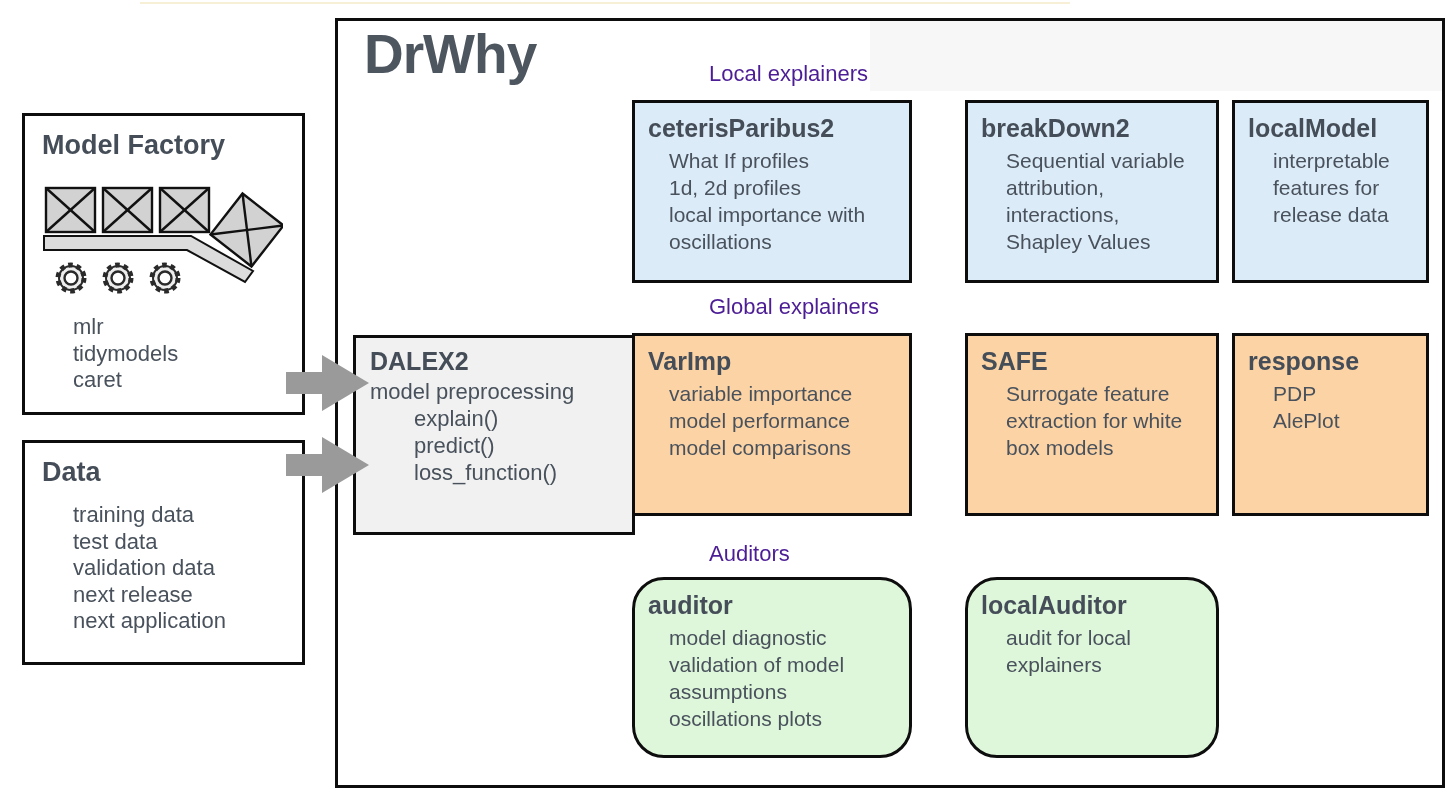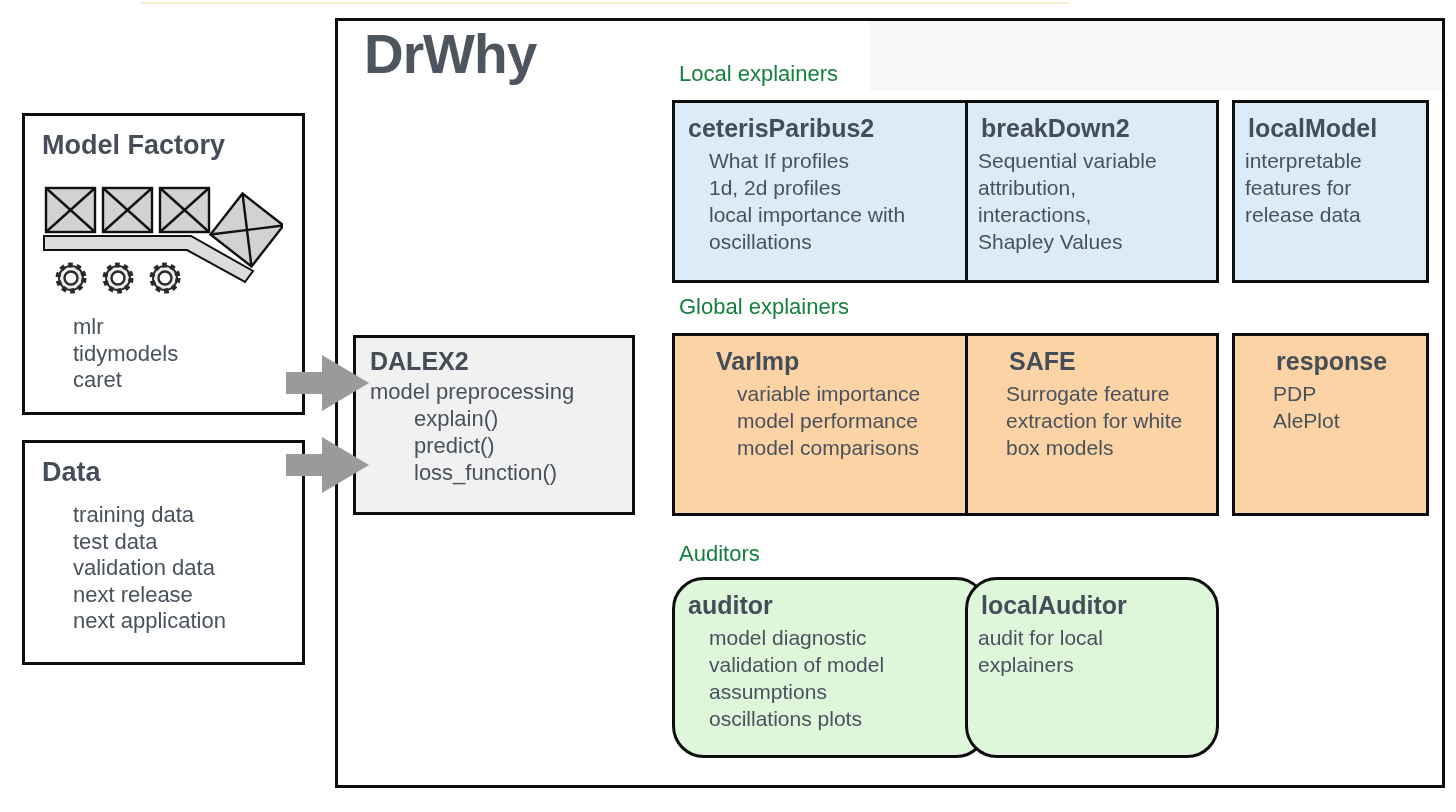--- a/index.html
+++ b/index.html
@@ -10,43 +10,43 @@
   }
   .top-line { position:absolute; left:140px; top:2px; width:930px; height:2px; background:#f7efd6; }
 
   .big-box { position:absolute; left:335px; top:18px; width:1110px; height:770px;
              border:3px solid #0d0d0d; background:#ffffff; }
   .top-strip { position:absolute; right:0; top:0; width:572px; height:70px; background:#f7f7f7; }
 
   .drwhy-title { position:absolute; left:364px; top:22px; font-size:55px; font-weight:bold;
                  color:#4d565f; letter-spacing:-1px; }
 
-  .section-label { position:absolute; left:679px; font-size:22px; color:#15803d; }
+  .section-label { position:absolute; left:709px; font-size:22px; color:#4c1d95; }
   .lbl-local  { top:61px; }
   .lbl-global { top:294px; }
   .lbl-aud    { top:541px;text-align:right; }
 
   .card { position:absolute; border:3px solid #0d0d0d; }
   .fill-blue   { background:#dcebf8; }
   .fill-orange { background:#fcd3a5; }
   .fill-green  { background:#def6da;border-radius:32px; }
 
   .row1 { top:100px; height:183px; }
-  .row2 { top:333px; height:183px;padding-left:28px; }
+  .row2 { top:333px; height:183px; }
   .row3 { top:577px; height:181px; }
-  .col1 { left:672px;  width:316px; }
+  .col1 { left:632px;  width:280px; }
   .col2 { left:965px;  width:254px; }
   .col3 { left:1232px; width:197px; }
 
   .card-title { font-size:25px; font-weight:bold; color:#454e58; margin:11px 6px 4px 13px; }
   .card-body  { font-size:21px; line-height:27px; color:#49525c; white-space:pre-line;
                 margin:0 6px 0 34px; }
-  .col2 .card-body, .col3 .card-body { margin-left:10px; }
+  .col2 .card-body, .col3 .card-body { margin-left:38px; }
 
-  .dalex-box { position:absolute; left:353px; top:335px; width:282px; height:180px;
+  .dalex-box { position:absolute; left:353px; top:335px; width:282px; height:200px;
                background:#f1f1f1; border:3px solid #0d0d0d; }
   .dalex-title { font-size:25px; font-weight:bold; color:#454e58; margin:9px 0 0 14px; }
   .dalex-sub   { font-size:22px; color:#49525c; margin:3px 0 0 14px; }
   .dalex-fns   { font-size:22px; line-height:27px; color:#49525c; white-space:pre-line;
                  margin:0 0 0 58px; }
 
   .side-box { position:absolute; left:22px; width:283px; background:#ffffff;
               border:3px solid #0d0d0d; }
   .mf-box   { top:113px; height:302px; }
   .data-box { top:440px; height:225px; }

